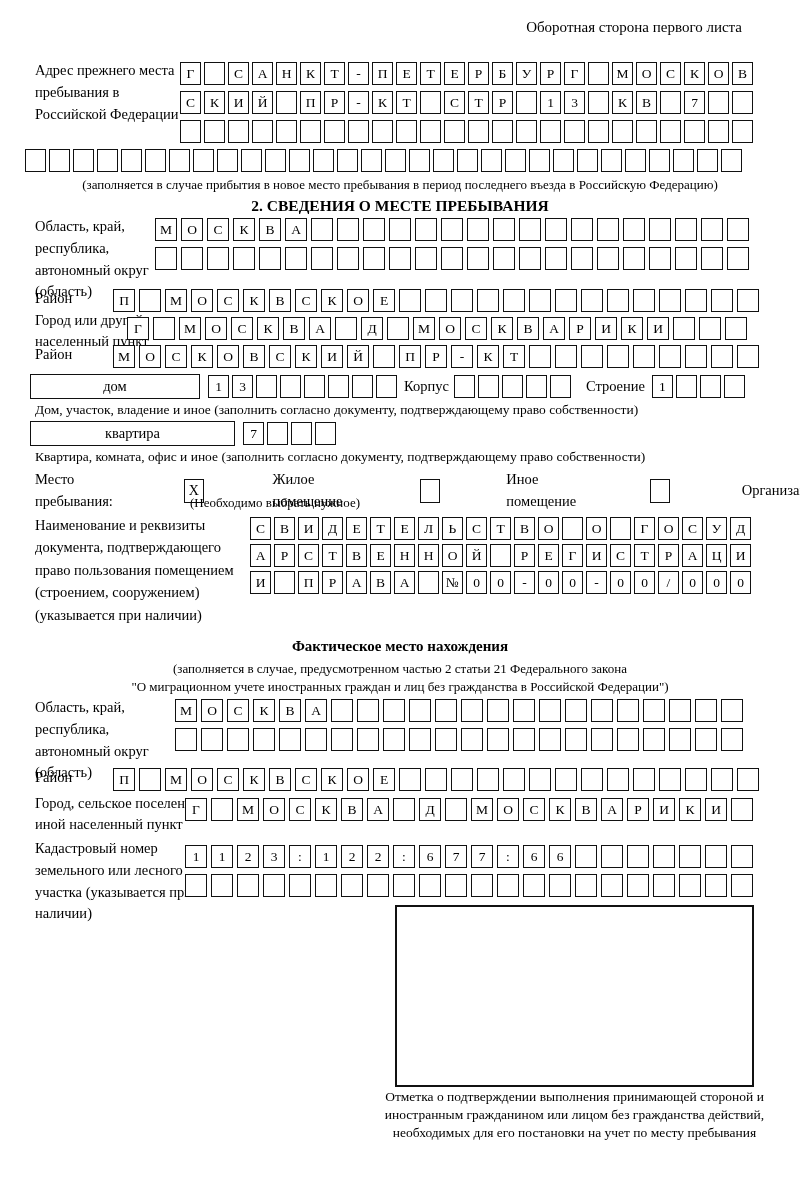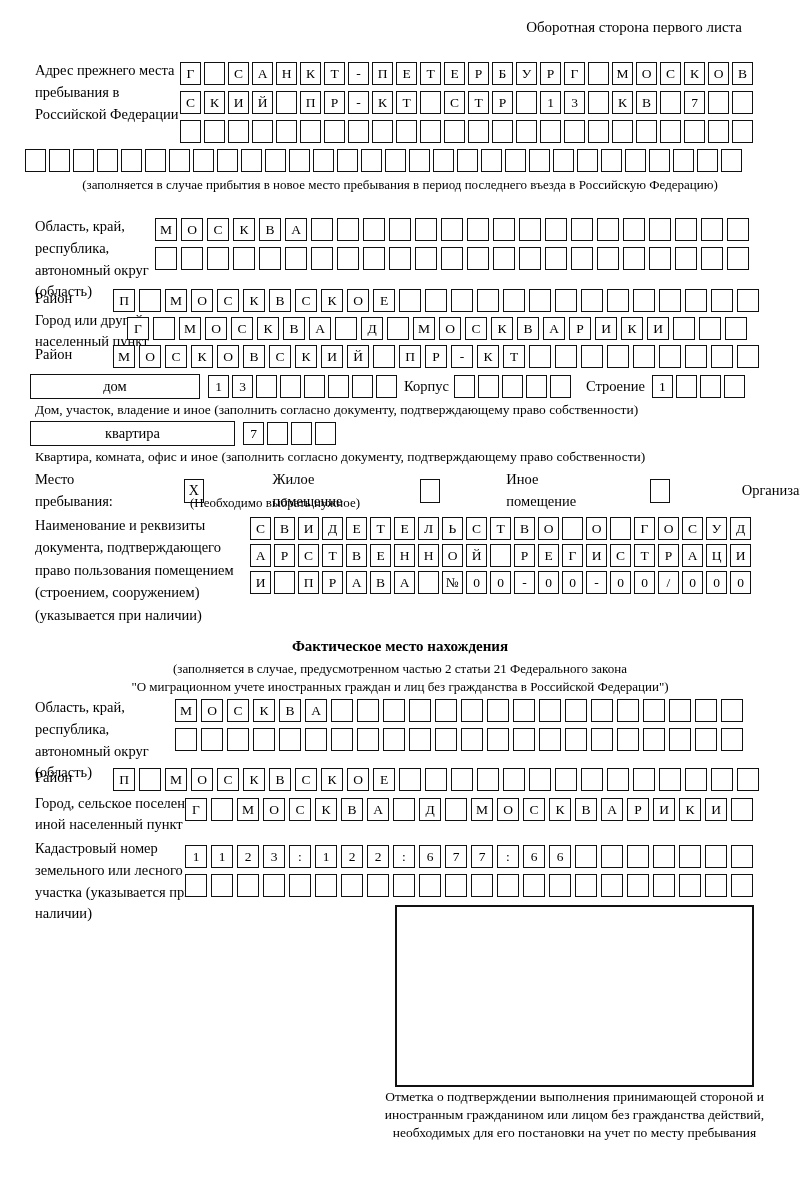--- a/index.html
+++ b/index.html
@@ -142,20 +142,21 @@
       <span class="cell"></span>
       <span class="cell"></span>
       <span class="cell"></span>
       <span class="cell"></span>
       <span class="cell"></span>
       <span class="cell"></span>
       <span class="cell"></span>
     </div>
   <div class="note ctr" style="top:177px;left:0;width:800px;">(заполняется в случае прибытия в новое место пребывания в период последнего въезда в Российскую Федерацию)</div>
 
+  <div class="note ctr bold" style="top:197px;left:0;width:800px;font-size:15.5px;">2. СВЕДЕНИЯ О МЕСТЕ ПРЕБЫВАНИЯ</div>
 
   <div class="lbl" style="top:216px;left:35px;width:118px;">Область, край, республика, автономный округ (область)</div>
   <div class="row p26" style="top:218px;left:155px;">
       <span class="cell">М</span>
       <span class="cell">О</span>
       <span class="cell">С</span>
       <span class="cell">К</span>
       <span class="cell">В</span>
       <span class="cell">А</span>
       <span class="cell"></span>

